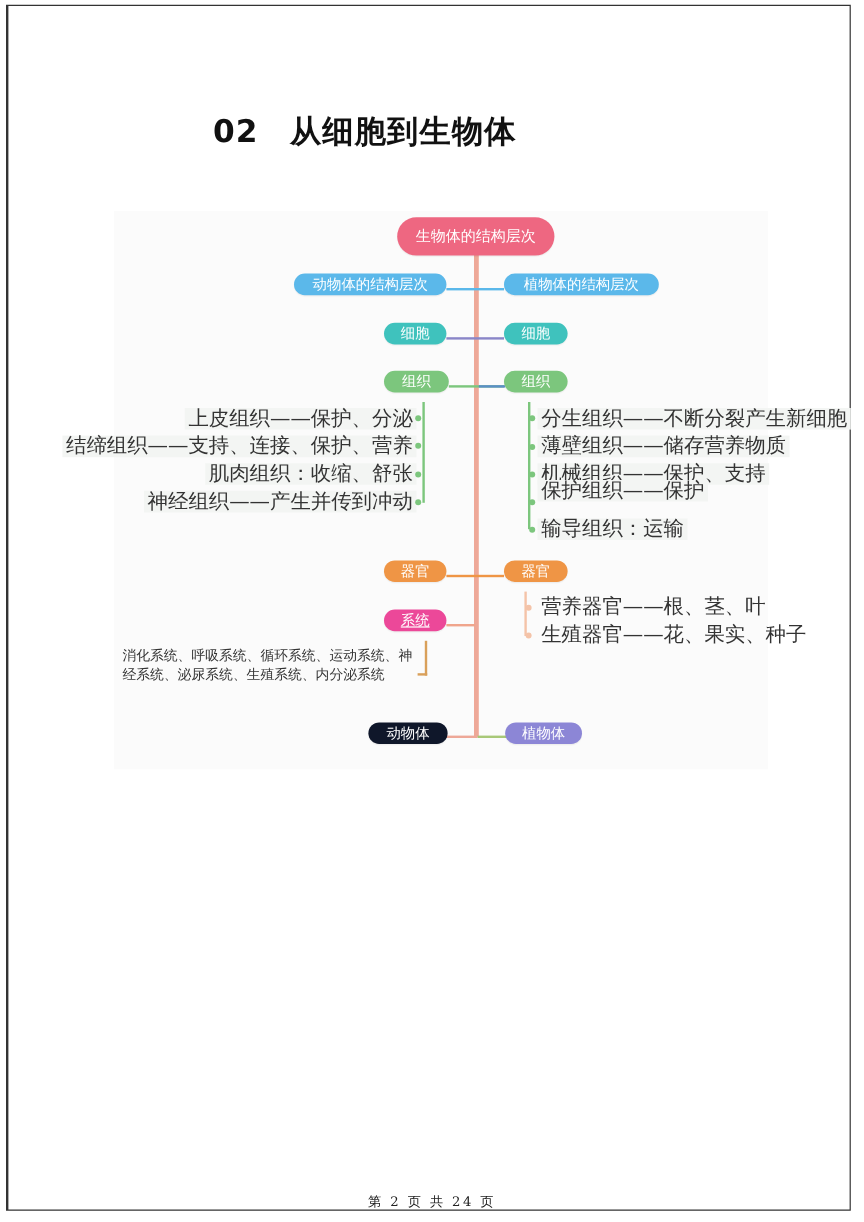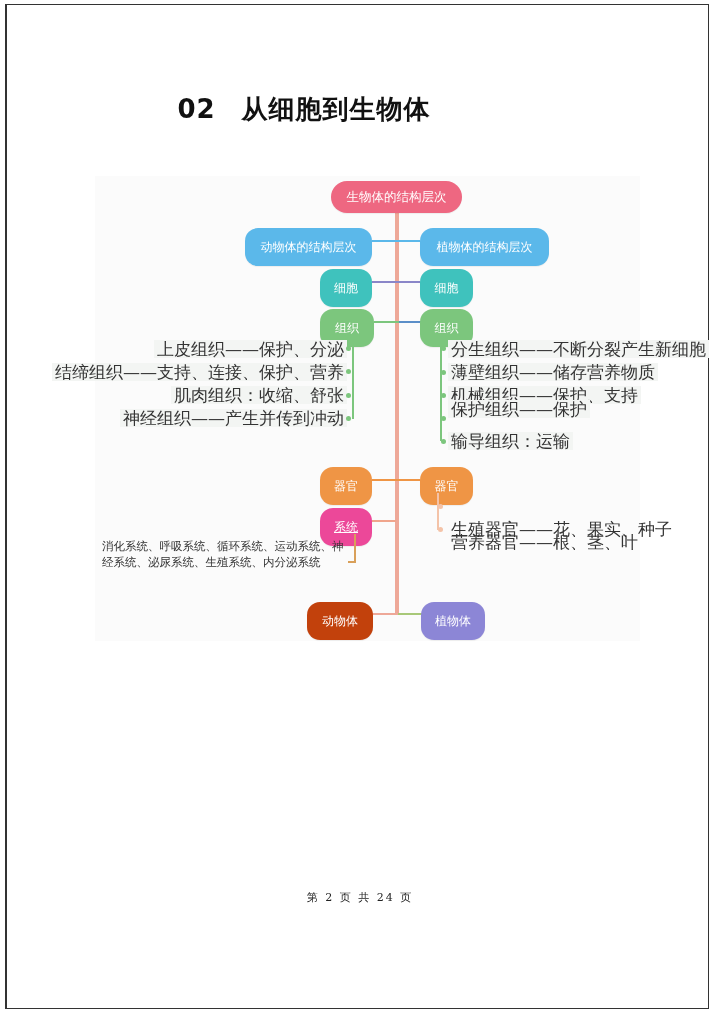--- a/index.html
+++ b/index.html
@@ -4,30 +4,30 @@
 <style>
   html, body { margin:0; padding:0; background:#ffffff; }
   body { width:720px; height:1018px; position:relative; overflow:hidden;
          font-family:"DejaVu Sans","Liberation Sans",sans-serif; }
   .frame { position:absolute; left:5px; top:4px; width:704px; height:1005px;
            border:1.5px solid #333; border-left-width:2px; box-sizing:border-box; background:#fff; }
   .title { position:absolute; left:0; width:608px; top:92px; text-align:center;
            font-size:26px; font-weight:bold; color:#111; letter-spacing:1px; }
   .title .num { margin-right:26px; }
   .mm-bg { position:absolute; left:95px; top:176px; width:545px; height:465px; background:#fbfbfb; }
-  .node { position:absolute; height:38px; border-radius:13px; color:#fff; font-size:12px;
+  .node { position:absolute; height:18px; border-radius:13px; color:#fff; font-size:12px;
           display:flex; align-items:center; justify-content:center; box-sizing:border-box;
           white-space:nowrap; box-shadow:0 1px 1px rgba(0,0,0,0.06); }
   .line { position:absolute; }
   .leaf { position:absolute; font-family:"DejaVu Serif","Liberation Serif",serif; font-size:17px;
           color:#333; white-space:nowrap; background:#f3f5f3; padding:1px 3px; line-height:16px; }
   .dot { position:absolute; width:5px; height:5px; border-radius:50%; }
   .para { position:absolute; left:102px; top:539px; width:250px; font-family:"DejaVu Serif","Liberation Serif",serif;
           font-size:11.5px; line-height:15.5px; color:#333; }
-  .footer { position:absolute; left:0; width:720px; top:890px; text-align:center;
+  .footer { position:absolute; left:0; width:720px; top:994px; text-align:center;
             font-family:"DejaVu Serif","Liberation Serif",serif; font-size:11px; color:#222; letter-spacing:2px; }
 </style>
 </head>
 <body>
 
 <div class="frame"></div>
 
 <div class="title">
   <span class="num">02</span><span>从细胞到生物体</span>
 </div>
@@ -94,31 +94,31 @@
 
 <div class="node" style="left:320px;top:467px;width:52px;background:#ef9545;">
   <span>器官</span>
 </div>
 <div class="node" style="left:420px;top:467px;width:53px;background:#ef9545;">
   <span>器官</span>
 </div>
 
 <div class="line" style="left:437px;top:493px;width:2px;height:37px;background:#f4c3a8;"></div>
 <div class="dot" style="left:438px;top:504px;background:#f4c3a8;"></div>
-<div class="leaf" style="left:448px;top:497px;background:transparent;margin-top:36px;">营养器官——根、茎、叶</div>
+<div class="leaf" style="left:448px;top:497px;background:transparent;">营养器官——根、茎、叶</div>
 <div class="dot" style="left:438px;top:527px;background:#f4c3a8;"></div>
 <div class="leaf" style="left:448px;top:520px;background:transparent;">生殖器官——花、果实、种子</div>
 
 <div class="node" style="left:320px;top:508px;width:52px;background:#ec4899;text-decoration:underline;">
   <span>系统</span>
 </div>
 <div class="line" style="left:354px;top:534px;width:2px;height:29px;background:#d9a05a;"></div>
 <div class="line" style="left:348px;top:561px;width:8px;height:2px;background:#d9a05a;"></div>
 <div class="para">消化系统、呼吸系统、循环系统、运动系统、神经系统、泌尿系统、生殖系统、内分泌系统</div>
 
-<div class="node" style="left:307px;top:602px;width:66px;background:#c2410c;">
+<div class="node" style="left:307px;top:602px;width:66px;background:#0f172a;">
   <span>动物体</span>
 </div>
 <div class="node" style="left:421px;top:602px;width:64px;background:#8c86d6;">
   <span>植物体</span>
 </div>
 
 <div class="footer">第 2 页 共 24 页</div>
 
 </body></html>

